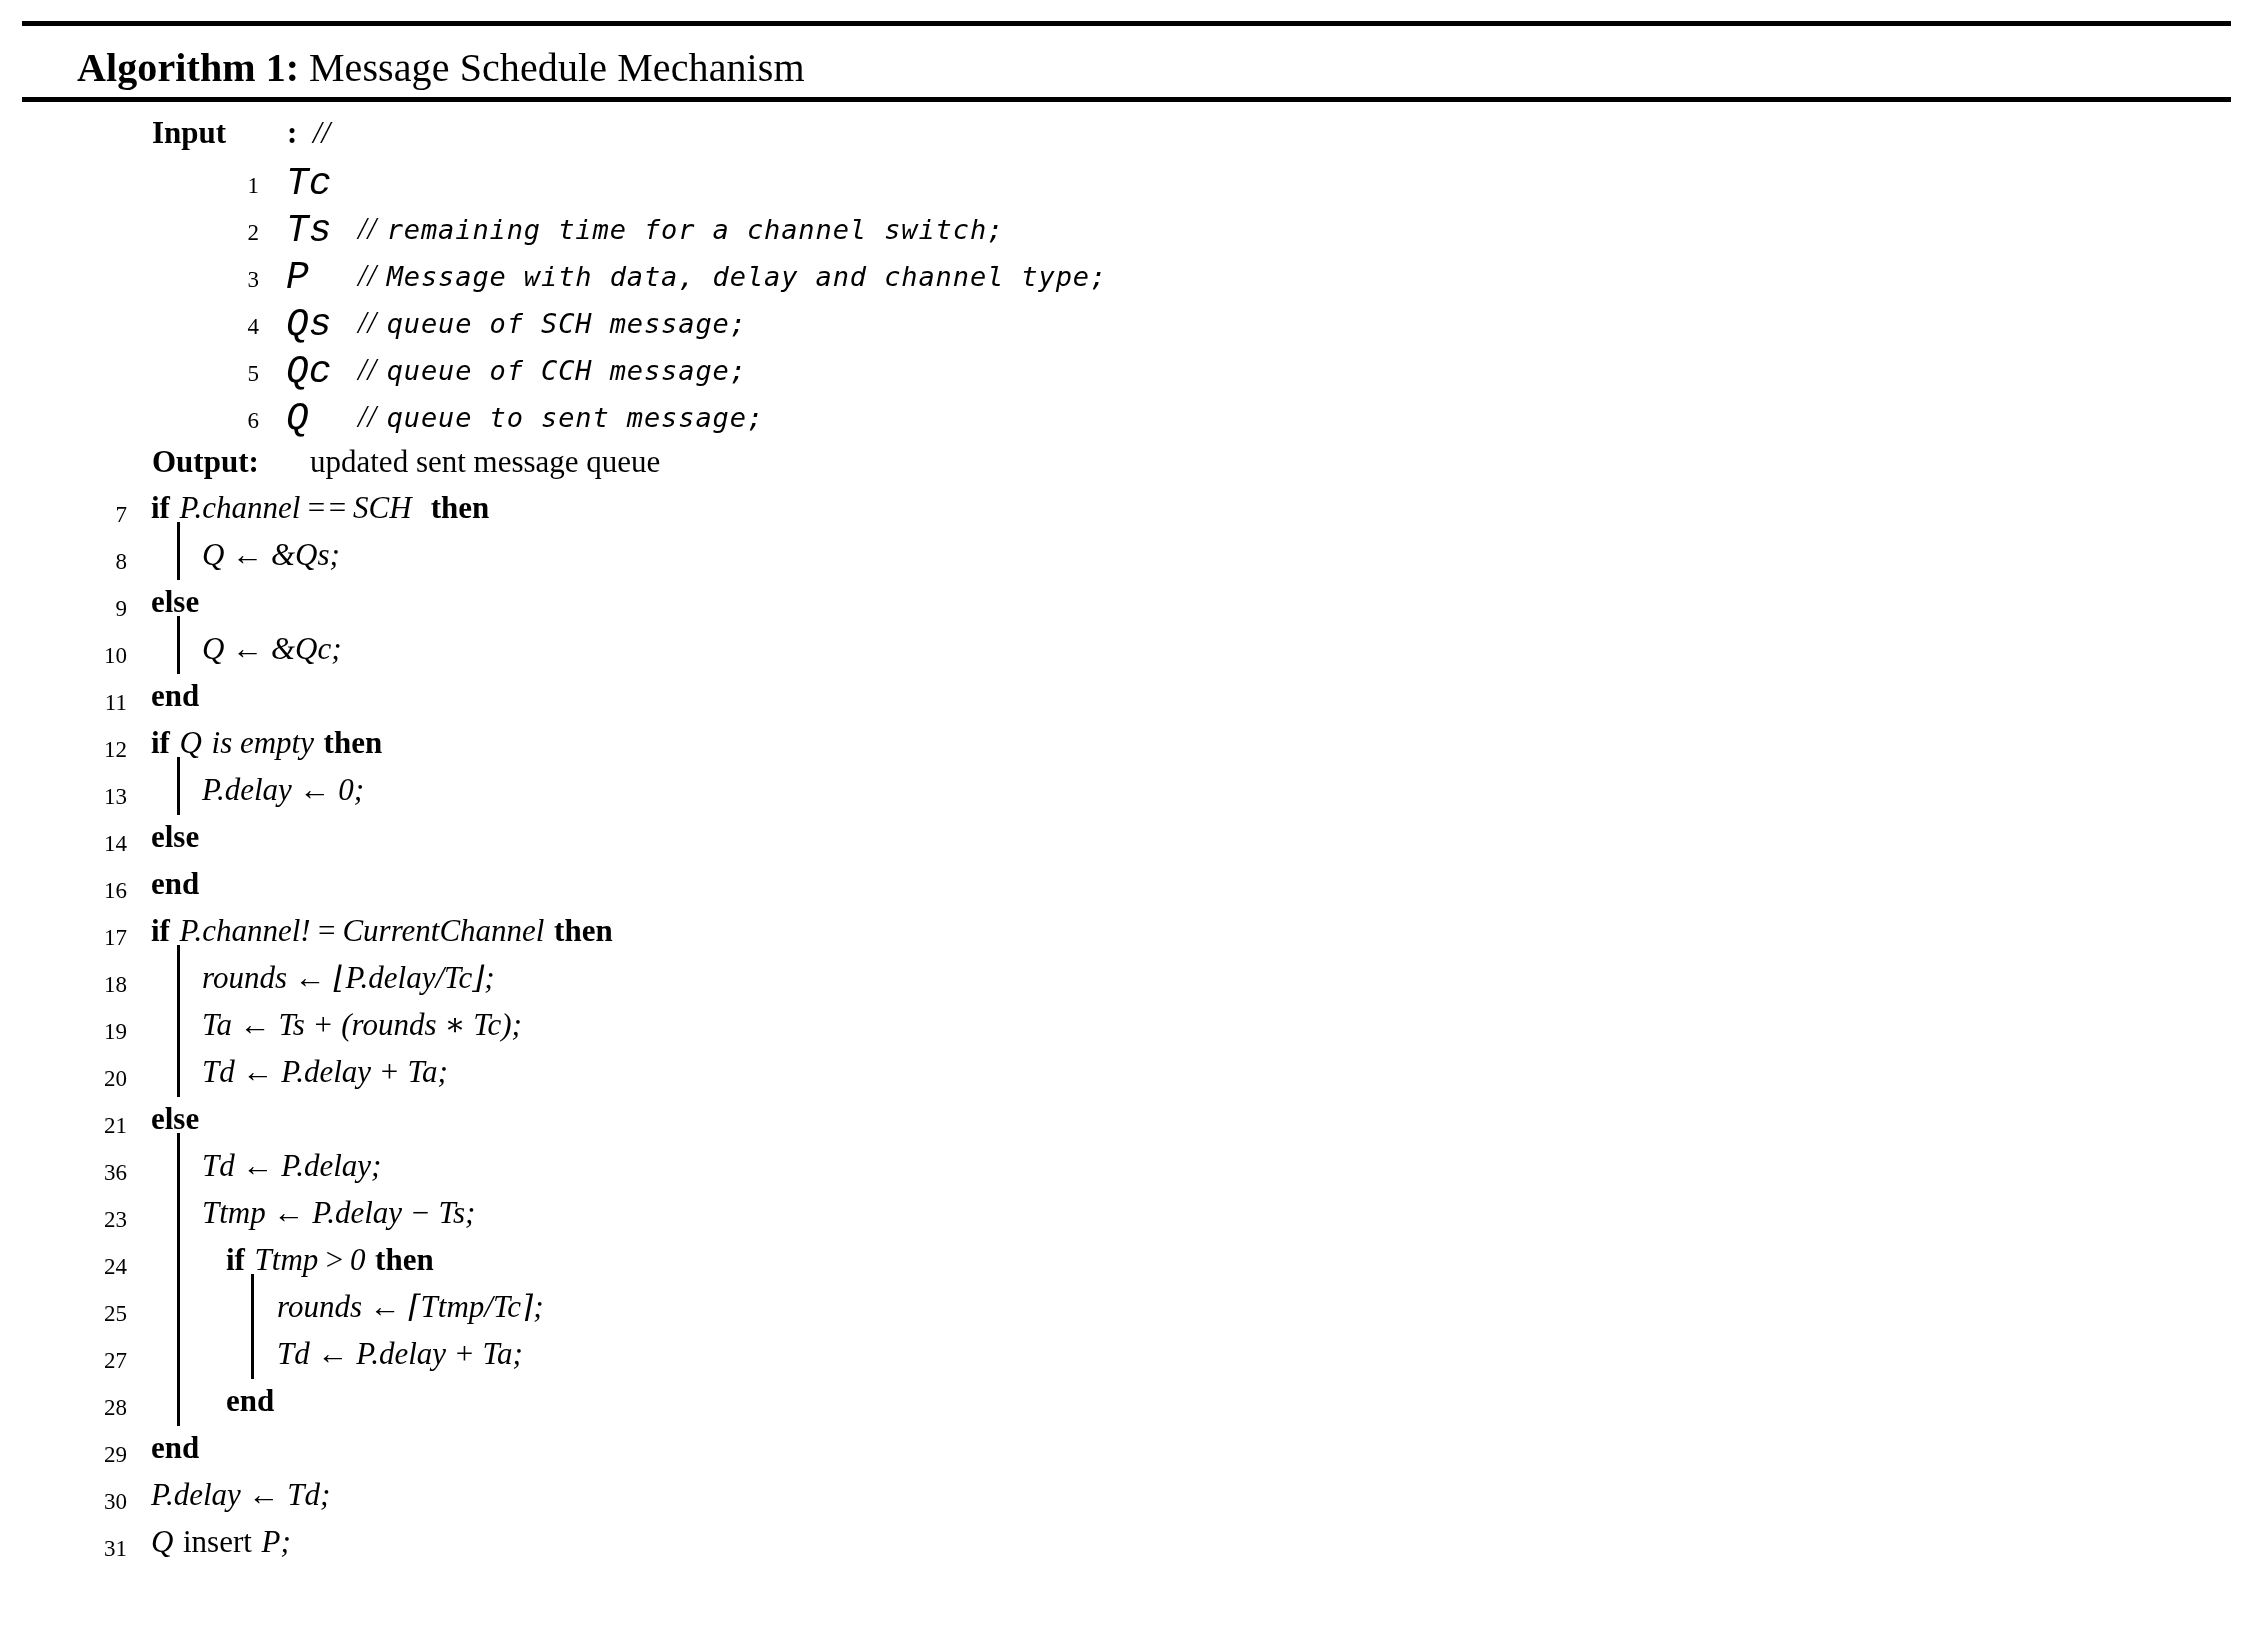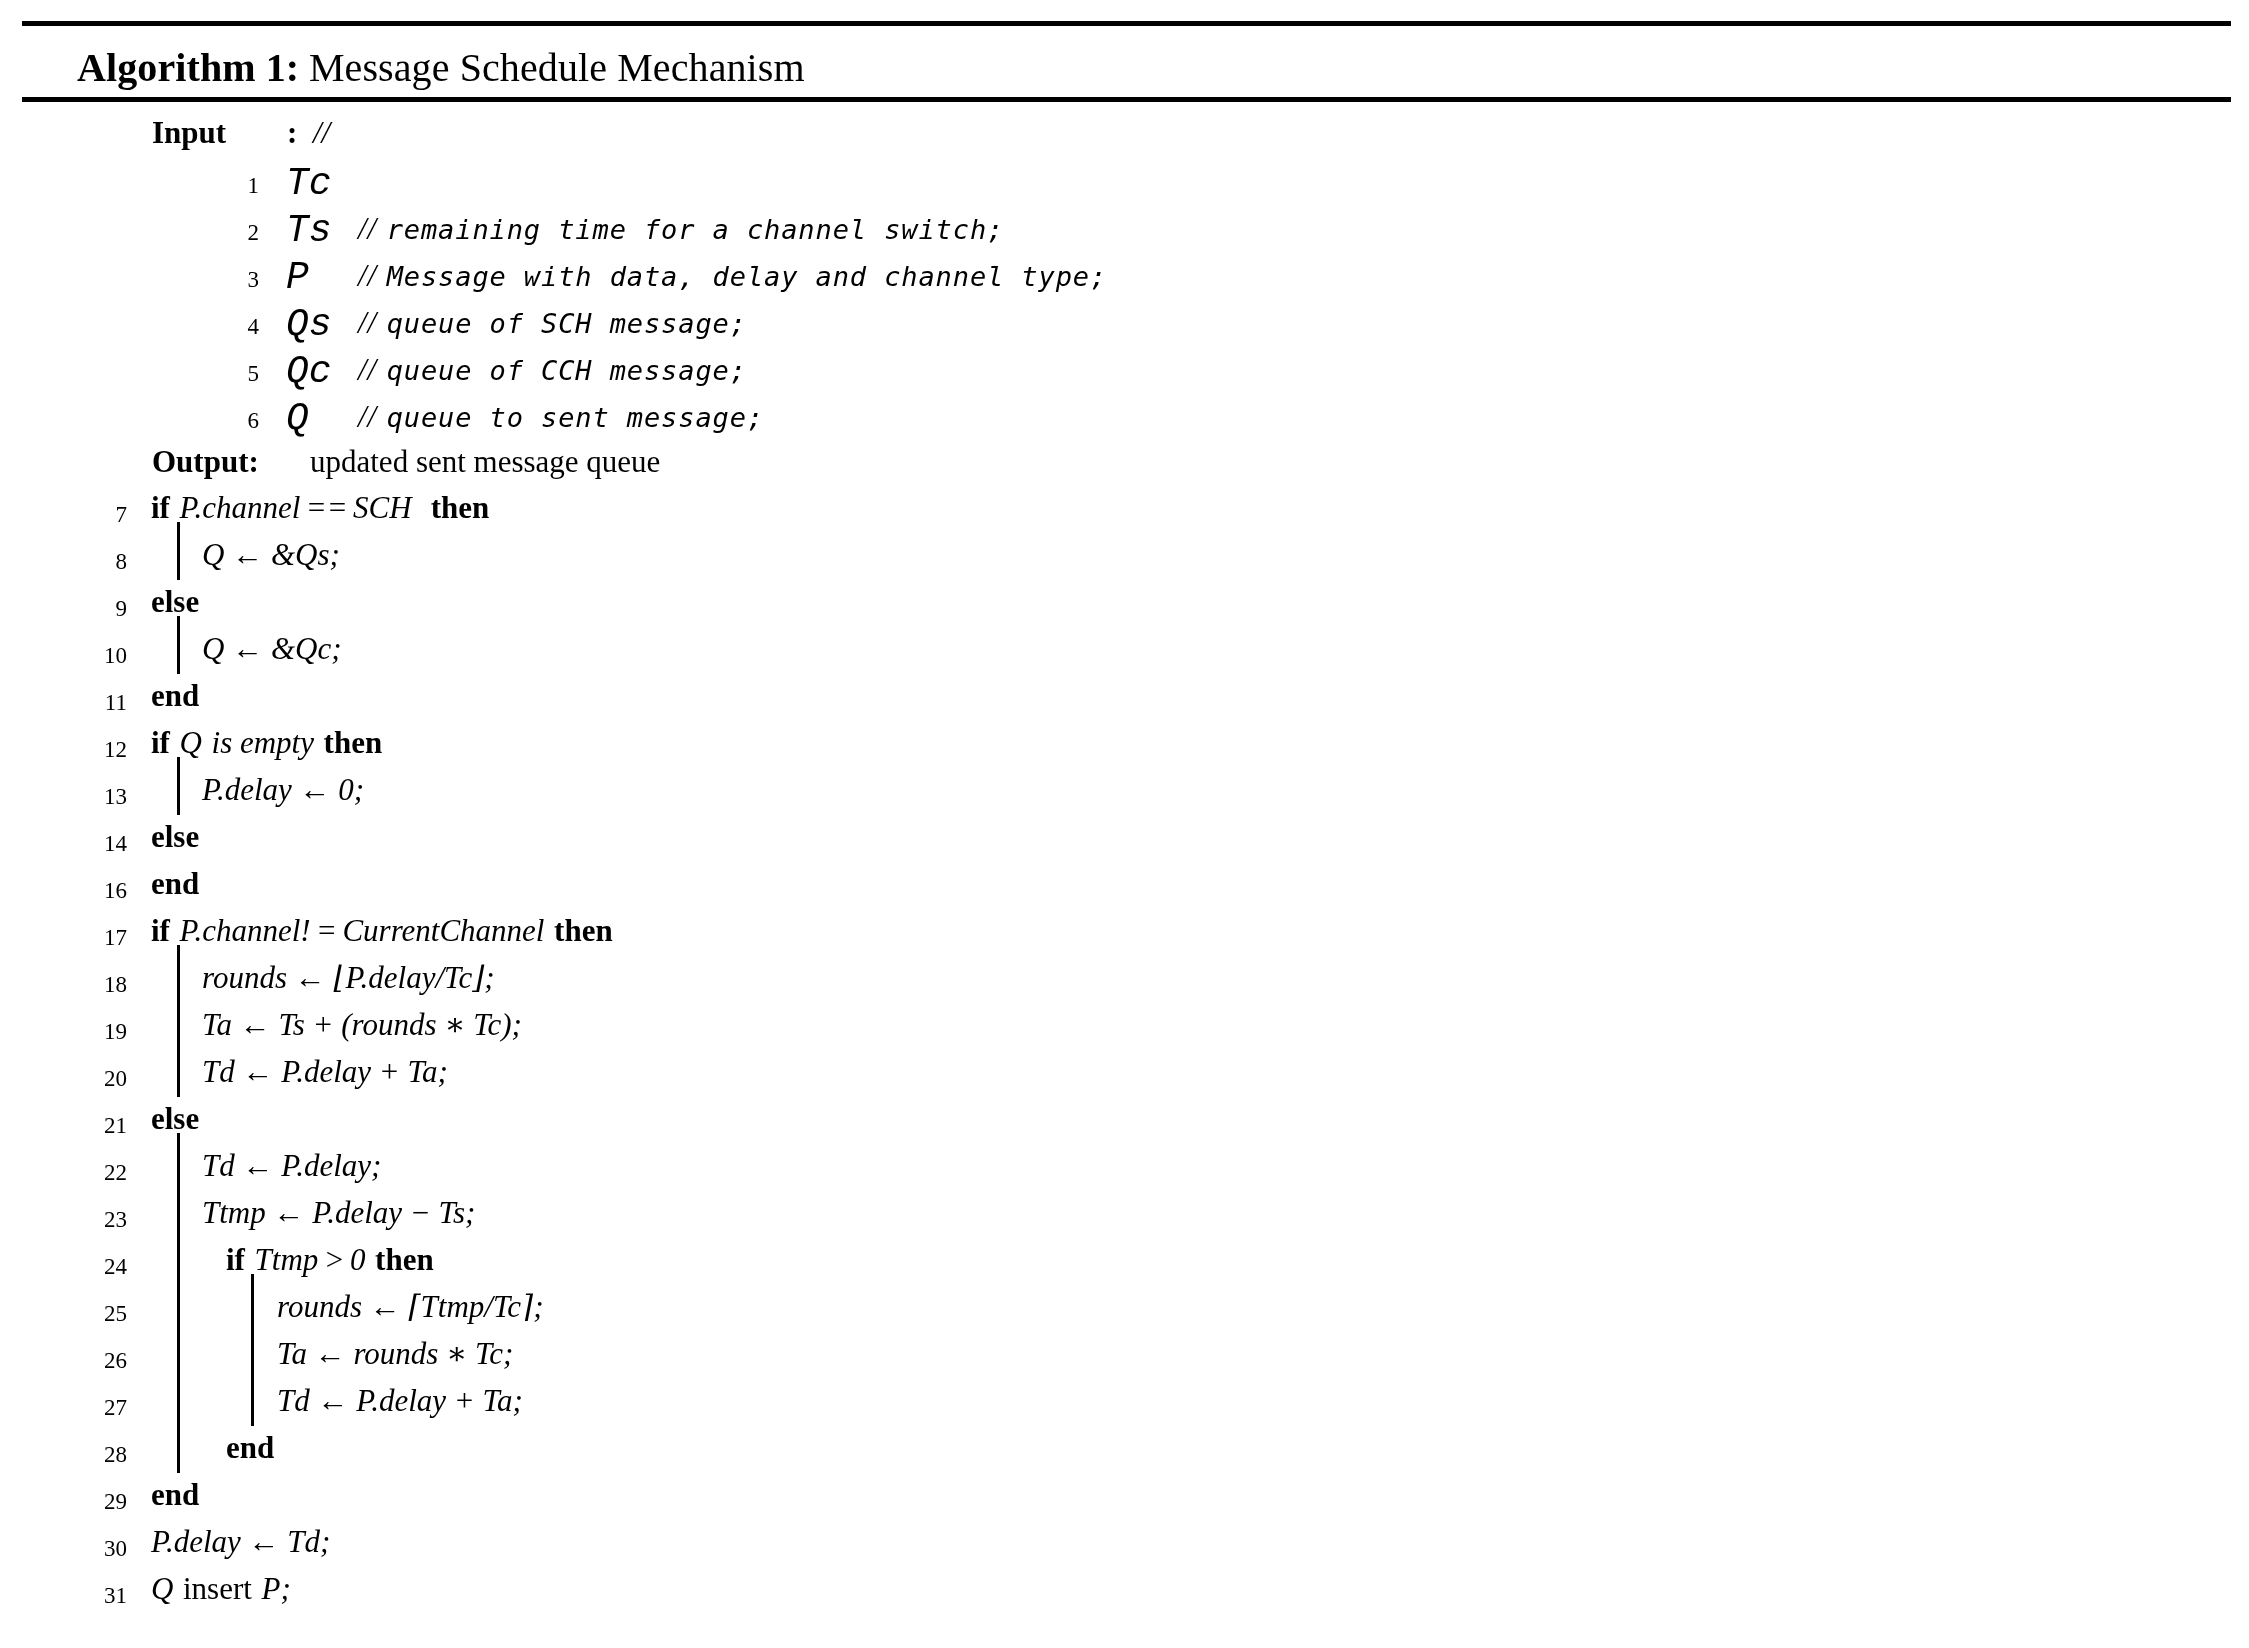--- a/index.html
+++ b/index.html
@@ -284,21 +284,21 @@
       <span class="bar" style="left:155px; top:-10.8px; height:58px;"></span>
       <span class="content stmt1 it">Td ← P.delay + Ta;</span>
     </div>
 
     <div class="line">
       <span class="num">21</span>
       <span class="content kw">else</span>
     </div>
 
     <div class="line">
-      <span class="num">22</span>
+      <span class="num">36</span>
       <span class="bar" style="left:155px; top:-10.8px; height:58px;"></span>
       <span class="content stmt1 it">Td ← P.delay;</span>
     </div>
 
     <div class="line">
       <span class="num">23</span>
       <span class="bar" style="left:155px; top:-10.8px; height:58px;"></span>
       <span class="content stmt1 it">Ttmp ← P.delay − Ts;</span>
     </div>
 
@@ -308,26 +308,20 @@
       <span class="content d1"><span class="kw">if</span><span class="sp"></span><span class="it">Ttmp</span><span class="sp-s"></span><span class="it">&gt;</span><span class="sp-s"></span><span class="it">0</span><span class="sp"></span><span class="kw">then</span></span>
     </div>
 
     <div class="line">
       <span class="num">25</span>
       <span class="bar" style="left:155px; top:-10.8px; height:58px;"></span>
       <span class="bar" style="left:229px; top:-10.8px; height:58px;"></span>
       <span class="content stmt2 it">rounds ← ⌈Ttmp/Tc⌉;</span>
     </div>
 
-    <div class="line">
-      <span class="num">26</span>
-      <span class="bar" style="left:155px; top:-10.8px; height:58px;"></span>
-      <span class="bar" style="left:229px; top:-10.8px; height:58px;"></span>
-      <span class="content stmt2 it">Ta ← rounds ∗ Tc;</span>
-    </div>
 
     <div class="line">
       <span class="num">27</span>
       <span class="bar" style="left:155px; top:-10.8px; height:58px;"></span>
       <span class="bar" style="left:229px; top:-10.8px; height:58px;"></span>
       <span class="content stmt2 it">Td ← P.delay + Ta;</span>
     </div>
 
     <div class="line">
       <span class="num">28</span>

